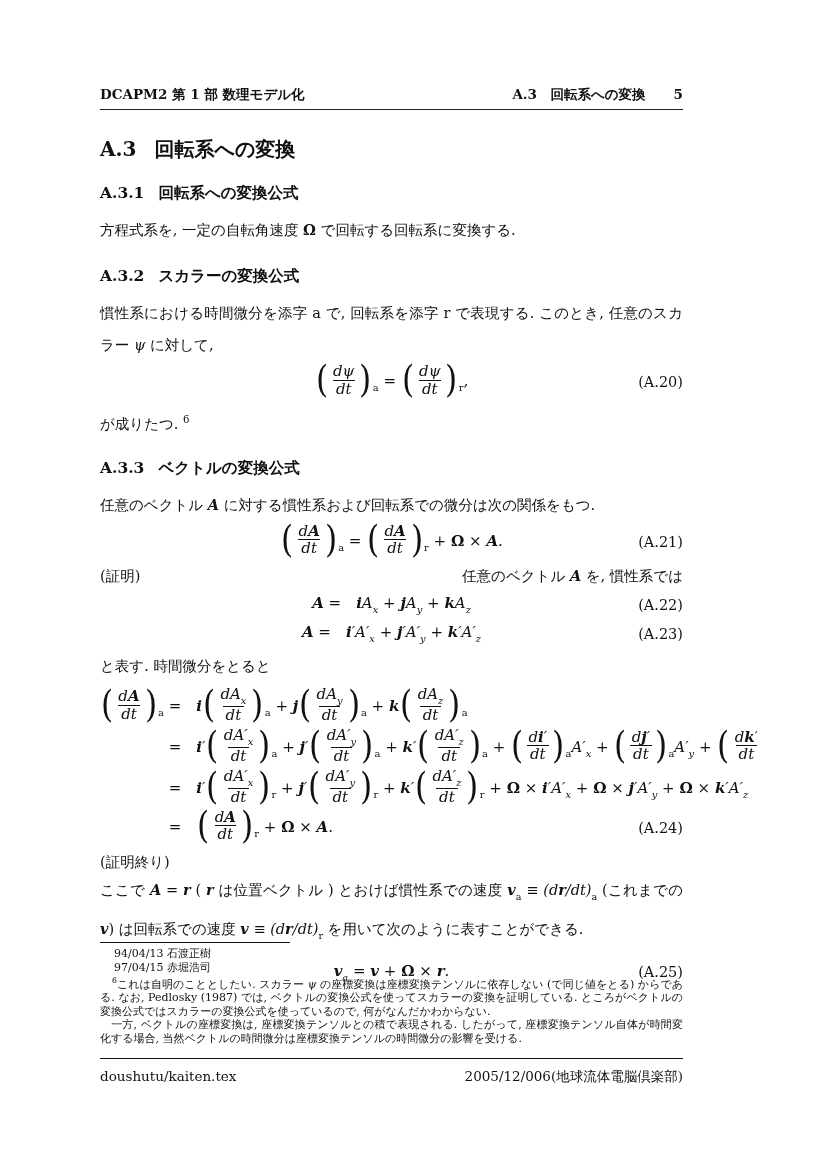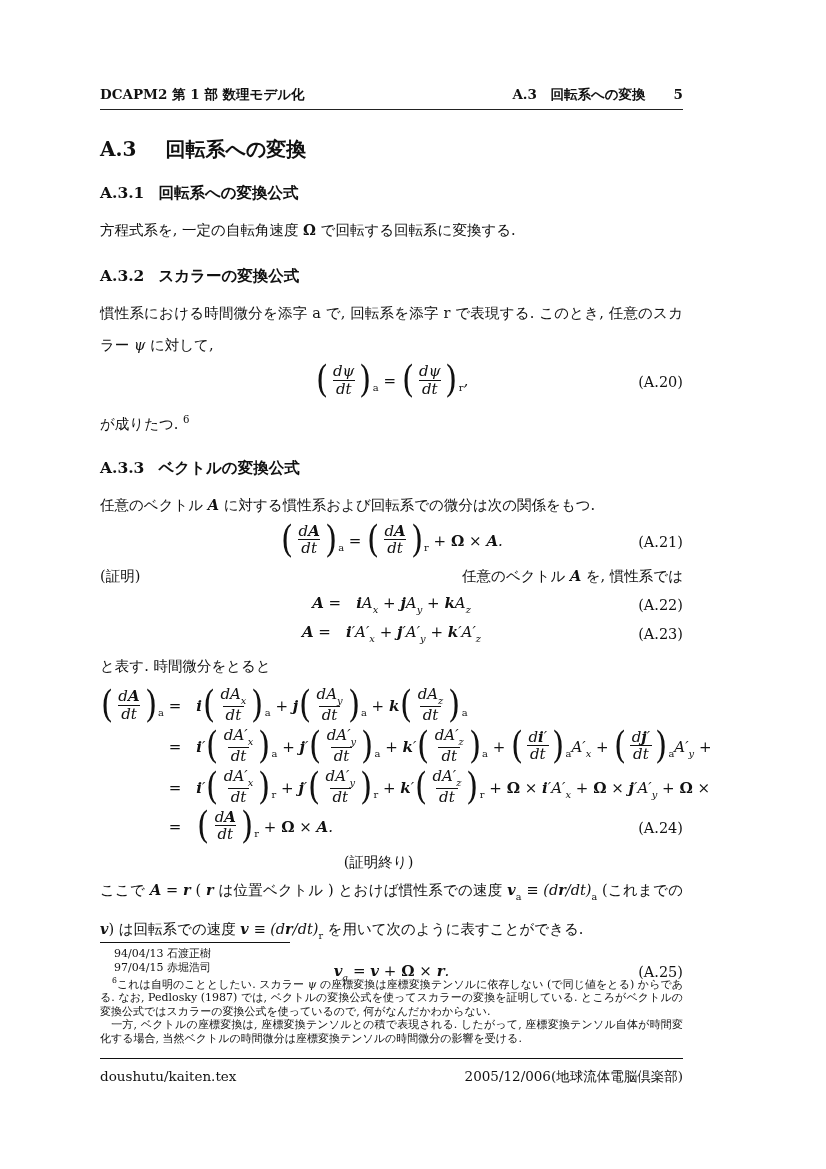--- a/index.html
+++ b/index.html
@@ -1,40 +1,40 @@
 <!DOCTYPE html>
 <html><head>
 <meta charset="utf-8">
 <style>
   html,body{margin:0;padding:0;background:#ffffff;}
   .page{width:710px;height:1169px;background:#fff;position:relative;overflow:hidden;
-        font-family:"DejaVu Serif","Liberation Serif",serif;color:#111;}
+        font-family:"DejaVu Serif","Liberation Serif",serif;color:#111;padding-left:47px;}
   .content{position:absolute;left:100px;top:0;width:583px;padding-top:86px;}
 
   
   .pghead{display:flex;justify-content:space-between;align-items:baseline;
           font-size:13.5px;font-weight:bold;border-bottom:1.5px solid #222;padding-bottom:5px;}
   .pghead .right{display:flex;align-items:baseline;}
   .pghead .pageno{margin-left:28px;}
   .pgfoot{position:absolute;left:100px;width:583px;top:1058px;font-size:13.5px;
           border-top:1px solid #111;padding-top:9px;display:flex;justify-content:space-between;gap:41px;}
 
   
   .sec{display:flex;align-items:baseline;margin:26px 0 0;font-weight:bold;}
-  .sec .num{font-size:20px;margin-right:29px;}
+  .sec .num{font-size:20px;margin-right:18px;}
   .sec .ttl{font-size:20px;font-family:"Liberation Sans","DejaVu Sans",sans-serif;}
   .subsec{display:flex;align-items:baseline;margin:20px 0 0;font-weight:bold;}
   .subsec .num{font-size:15.5px;margin-right:14px;}
   .subsec .ttl{font-size:15.5px;font-family:"Liberation Sans","DejaVu Sans",sans-serif;}
 
   
   p.body{font-size:14.5px;line-height:32px;margin:10px 0 0;text-align:justify;}
   .proofline{display:flex;font-size:14.5px;margin:8px 0 0;justify-content:space-between;}
   .proofline .intro{margin-left:58px;}
-  .proof-end{text-align:center;font-size:14.5px;margin:8px 0 0;padding-right:26px;}
+  .proof-end{text-align:left;font-size:14.5px;margin:8px 0 0;padding-right:26px;}
 
   
   .eq{position:relative;text-align:center;font-size:15px;margin:4px 0;}
   .math{font-style:italic;}
   .tag{position:absolute;right:0;top:50%;transform:translateY(-50%);
        font-style:normal;font-size:14.5px;}
   .frac{display:inline-flex;flex-direction:column;align-items:center;vertical-align:middle;
         line-height:1.12;margin:0 1px;transform:translateY(-2px);}
   .frac .num,.frac .den{padding:0 3px;}
   .frac .den{border-top:1px solid #111;}

